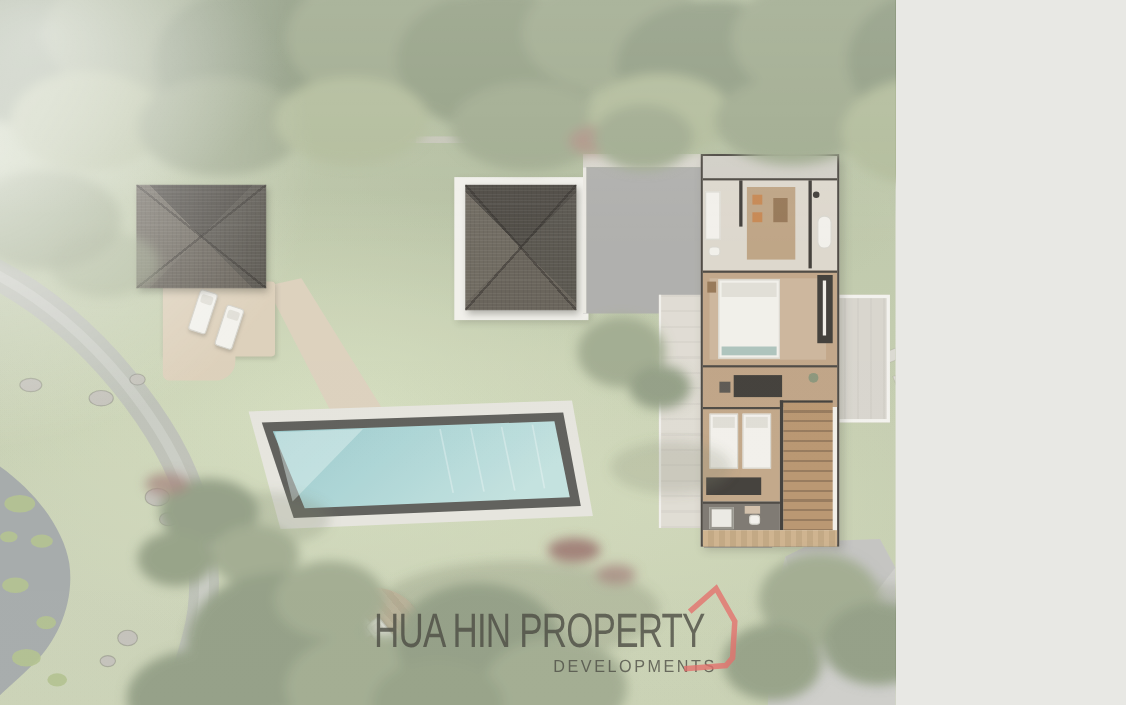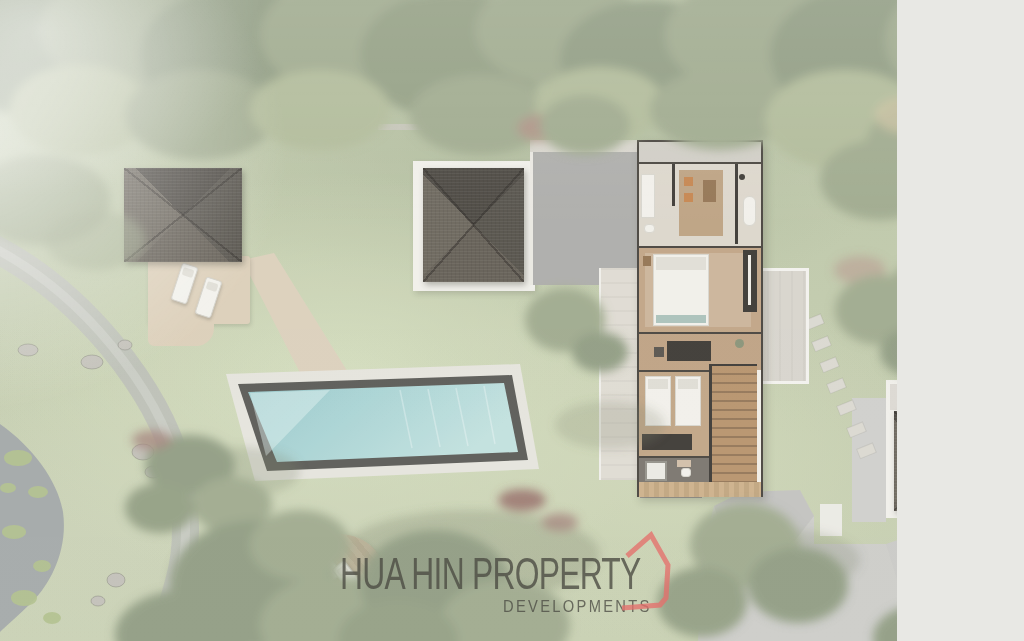--- a/index.html
+++ b/index.html
@@ -1,16 +1,16 @@
 <!DOCTYPE html>
 <html><head>
 <meta charset="utf-8">
 <style>
   html,body{margin:0;padding:0;background:#e8e8e4;}
-  .stage{position:relative;width:897px;height:641px;overflow:hidden;
+  .stage{position:relative;width:814px;height:641px;overflow:hidden;
          font-family:"Liberation Sans",sans-serif;background:#bfc8a9;}
   .abs{position:absolute;}
   .ground{inset:0;background:
     radial-gradient(520px 300px at 38% 60%, #d0dab8 0%, rgba(208,218,184,0) 70%),
     radial-gradient(420px 260px at 73% 72%, #c9d2b0 0%, rgba(201,210,176,0) 70%),
     radial-gradient(620px 320px at 14% 86%, #c6ceb0 0%, rgba(198,206,176,0) 75%),
     radial-gradient(500px 260px at 60% 20%, #aab695 0%, rgba(170,182,149,0) 75%),
     linear-gradient(#b4bf9e, #c3ccab);}
   svg{position:absolute;left:0;top:0;}
   

